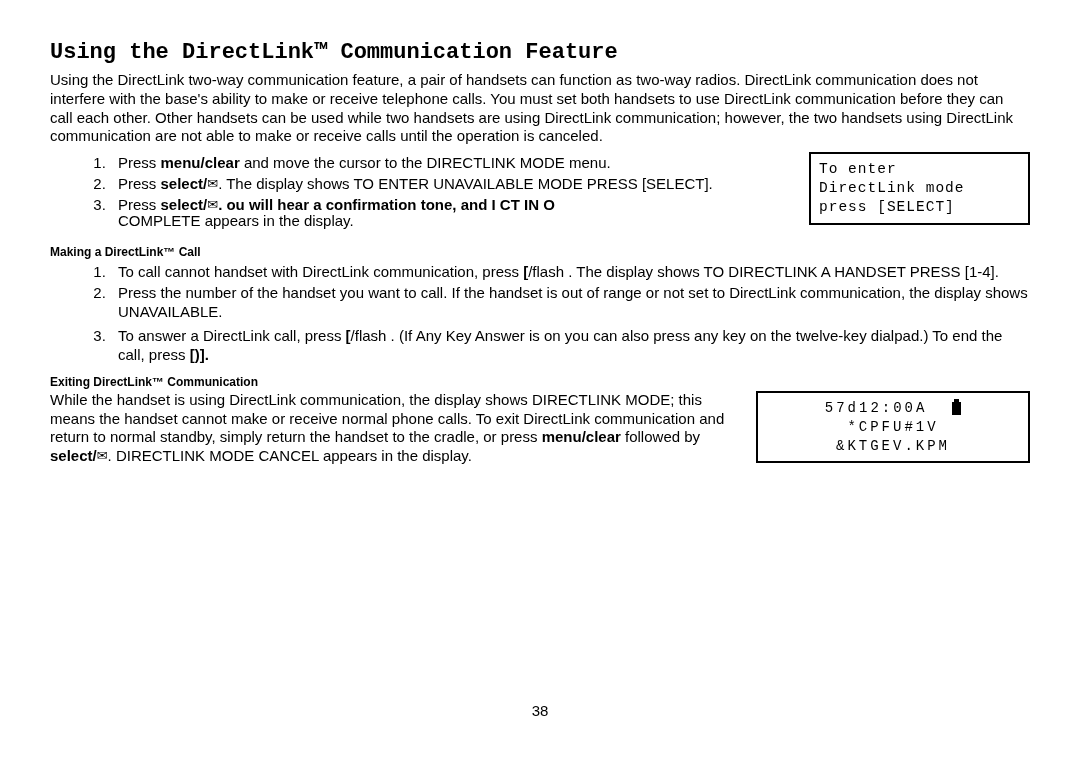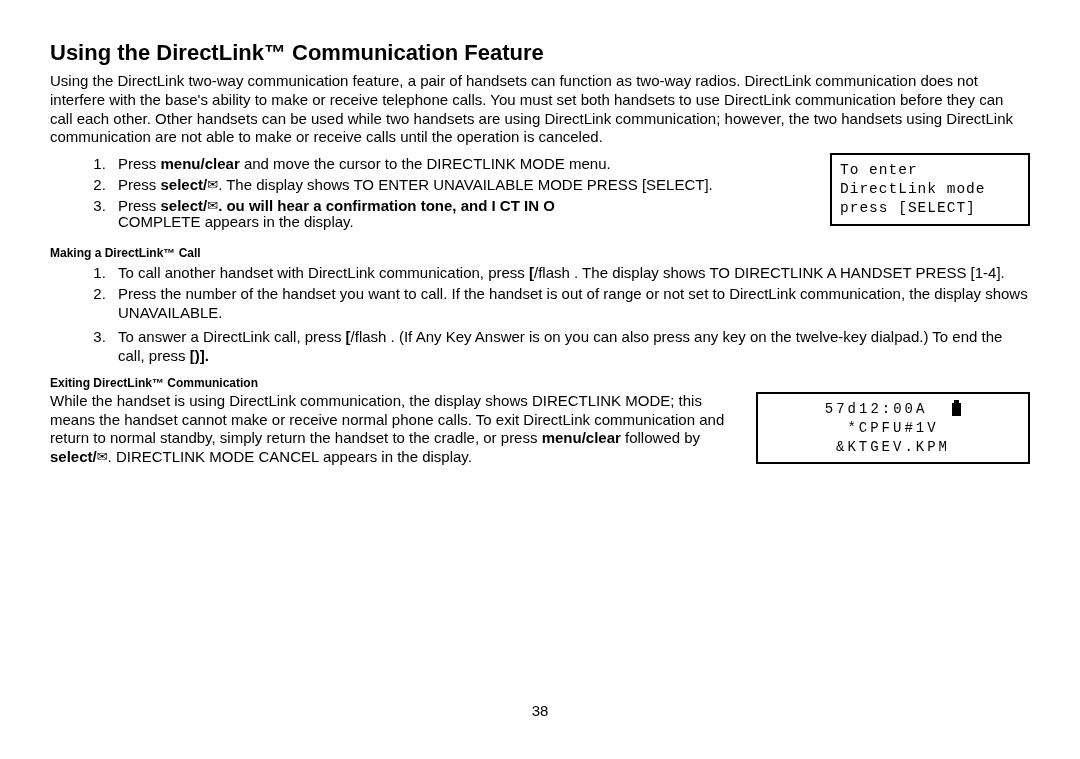--- a/index.html
+++ b/index.html
@@ -16,20 +16,21 @@
   .page {
     padding: 30px 50px 0 50px;
     position: relative;
     height: 100%;
     box-sizing: border-box;
   }
   h1 {
     font-size: 22px;
     font-weight: bold;
     margin: 10px 0 6px 0;
+    font-family: Liberation Mono, monospace;
   }
   h2 {
     font-size: 12px;
     font-weight: bold;
     margin: 10px 0 2px 0;
   }
   p.intro {
     margin: 0 0 6px 0;
     line-height: 1.25;
   }
@@ -51,21 +52,21 @@
   .content-row .left {
     flex: 1;
   }
   .lcd {
     border: 2px solid #000;
     font-family: "Courier New", monospace;
     font-size: 16px;
     padding: 6px 8px 6px 8px;
     line-height: 1.3;
     white-space: pre;
-    width: 200px;
+    width: 221px;
     box-sizing: border-box;
     flex-shrink: 0;
     letter-spacing: 1px;
   }
   .lcd.sm {
     font-size: 14.5px;
     letter-spacing: 1px;
     text-align: left;
   }
   .lcd.center {
@@ -143,21 +144,21 @@
 <span>DirectLink mode</span>
 <span>press [SELECT]</span></div>
   </div>
 
   <h2>Making a DirectLink™ Call</h2>
 
   <div class="content-row">
     <div class="left">
       <ol>
         <li>
-          <span>To call another handset with DirectLink communication, press </span><span class="phone-icon">[</span><span>/flash</span><span> . The display shows TO DIRECTLINK A HANDSET PRESS [1-4].</span>
+          <span>To call cannot handset with DirectLink communication, press </span><span class="phone-icon">[</span><span>/flash</span><span> . The display shows TO DIRECTLINK A HANDSET PRESS [1-4].</span>
         </li>
         <li>Press the number of the handset you want to call. If the handset is out of range or not set to DirectLink communication, the display shows UNAVAILABLE.</li>
       </ol>
     </div>
   </div>
 
   <ol start="3">
     <li>
       <span>To answer a DirectLink call, press </span><span class="phone-icon">[</span><span>/flash</span><span> . (If Any Key Answer is on you can also press any key on the twelve-key dialpad.) To end the call, press </span><span class="b">[</span><span class="phone-icon">)</span><span class="b">].</span>
     </li>

